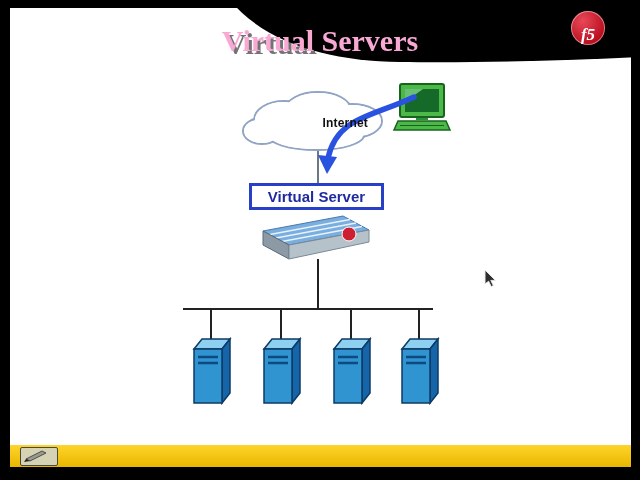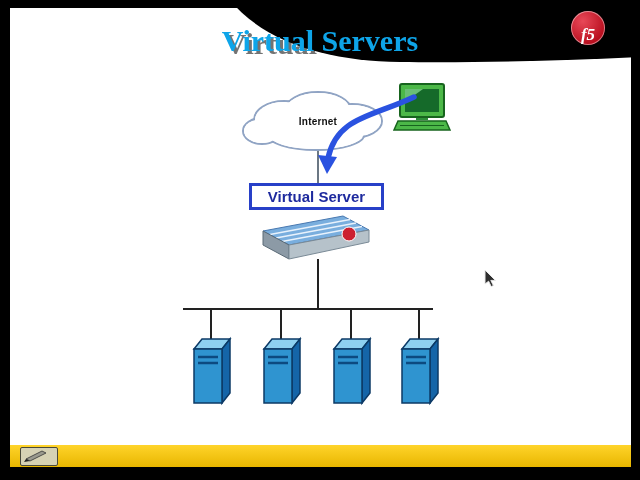--- a/index.html
+++ b/index.html
@@ -2,28 +2,28 @@
 <html><head>
 <meta charset="utf-8">
 <style>
   html,body{margin:0;padding:0;background:#000;}
   .screen{position:relative;width:640px;height:480px;background:#000;overflow:hidden;
           font-family:"Liberation Sans",sans-serif;}
   .slide{position:absolute;left:10px;top:8px;width:621px;height:437px;background:#fff;}
   .layer{position:absolute;left:0;top:0;width:640px;height:480px;pointer-events:none;}
   .title{position:absolute;left:211px;top:24px;width:218px;text-align:center;
          font-family:"Liberation Serif",serif;font-weight:bold;font-size:30px;
-         color:#0ea5e9;text-shadow:3px 3px 0 rgba(0,0,0,0.55);z-index:3;white-space:nowrap;}
+         color:#f9a8d4;text-shadow:3px 3px 0 rgba(0,0,0,0.55);z-index:3;white-space:nowrap;}
   .f5-logo{position:absolute;left:571px;top:11px;width:34px;height:34px;border-radius:50%;
            background:radial-gradient(circle at 35% 30%, #e84858, #b80e1e 72%);
            color:#fff;display:flex;align-items:flex-end;justify-content:center;
            font-family:"Liberation Serif",serif;font-style:italic;font-weight:bold;
            font-size:17px;z-index:3;box-shadow:inset 0 0 0 1px rgba(255,255,255,.45);}
-  .internet-label{position:absolute;left:268px;top:116px;width:100px;text-align:center;
-           font-weight:bold;font-size:10px;color:#101010;letter-spacing:.2px;z-index:3;}
+  .internet-label{position:absolute;left:268px;top:116px;width:100px;text-align:right;
+           font-weight:bold;font-size:12px;color:#101010;letter-spacing:.2px;z-index:3;}
   .vs-box{position:absolute;left:249px;top:183px;width:129px;height:21px;background:#fff;
           border:3px solid #2840c8;display:flex;align-items:center;justify-content:center;z-index:3;}
   .vs-box span{font-weight:bold;font-size:15px;color:#1e2a9e;text-align:center;}
   .taskbar{position:absolute;left:10px;top:445px;width:621px;height:22px;
            background:linear-gradient(#ffd42a,#e8b600);z-index:4;}
   .tool-button{position:absolute;left:10px;top:2px;width:36px;height:17px;
            background:#d6d2b4;border:1px solid #4a4a3a;border-radius:2px;pointer-events:auto;}
   .cursor{position:absolute;left:484px;top:269px;z-index:9;}
 </style>
 </head>

